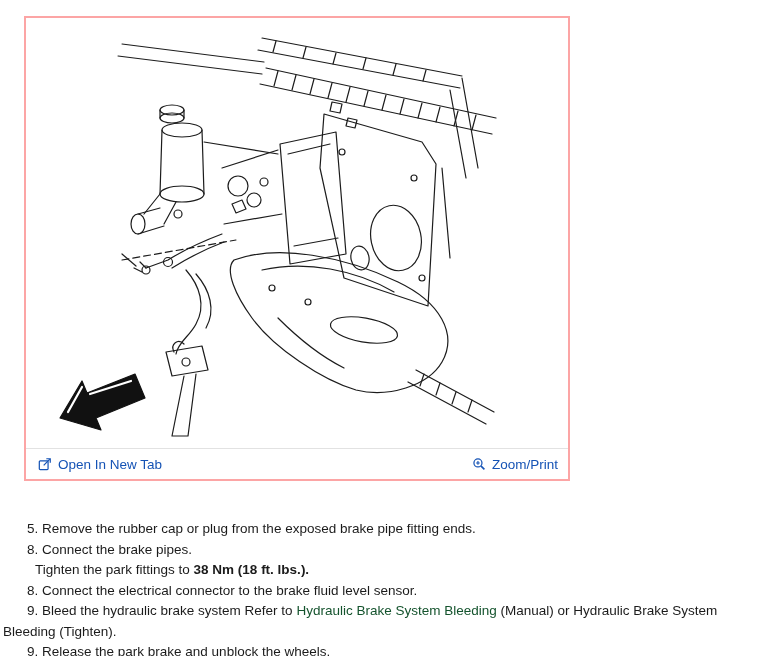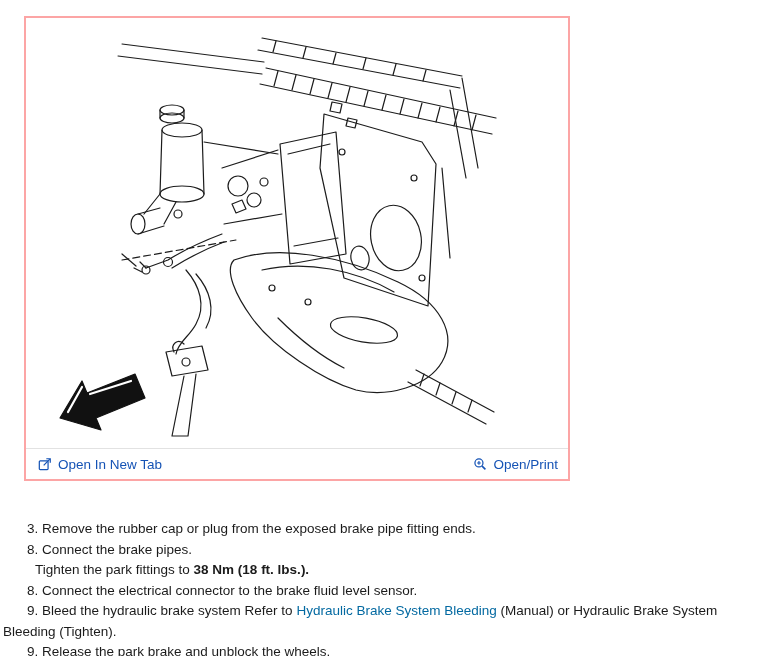--- a/index.html
+++ b/index.html
@@ -46,21 +46,21 @@
   
   .steps {
     margin: 38px 0 0 3px;
     width: 756px;
     font-size: 13.5px;
     line-height: 20.5px;
     color: #1b1b1b;
   }
   .steps p { margin: 0; text-indent: 24px; }
   .steps p.sub { text-indent: 32px; }
-  .text-link { color: #0369a1; text-decoration: none; cursor: pointer; }
+  .text-link { color: #14532d; text-decoration: none; cursor: pointer; }
   b { font-weight: bold; }
 </style>
 </head>
 <body>
 
 <div class="page">
 
   <div class="image-panel">
 
     <div class="drawing">
@@ -160,28 +160,28 @@
         <span>Open In New Tab</span>
       </a>
       <a href="#" class="viewer-link">
         <span class="icon">
           <svg viewBox="0 0 16 16" width="14" height="14">
             <circle cx="6.8" cy="6.8" r="4.6" fill="none" stroke="currentColor" stroke-width="1.4"></circle>
             <path d="M6.8,4.7 V8.9 M4.7,6.8 H8.9" stroke="currentColor" stroke-width="1.3"></path>
             <path d="M10.4,10.4 L14.2,14.2" stroke="currentColor" stroke-width="1.8"></path>
           </svg>
         </span>
-        <span>Open/Print</span>
+        <span>Zoom/Print</span>
       </a>
     </div>
 
   </div>
 
   <div class="steps">
-    <p>3. Remove the rubber cap or plug from the exposed brake pipe fitting ends.</p>
+    <p>5. Remove the rubber cap or plug from the exposed brake pipe fitting ends.</p>
     <p>8. Connect the brake pipes.</p>
     <p class="sub"><span>Tighten the park fittings to </span><b>38 Nm (18 ft. lbs.).</b></p>
     <p>8. Connect the electrical connector to the brake fluid level sensor.</p>
     <p><span>9. Bleed the hydraulic brake system Refer to </span><a href="#" class="text-link">Hydraulic Brake System Bleeding</a><span> (Manual) or Hydraulic Brake System</span><br><span>Bleeding (Tighten).</span></p>
     <p>9. Release the park brake and unblock the wheels.</p>
   </div>
 
 </div>
 
 </body></html>

